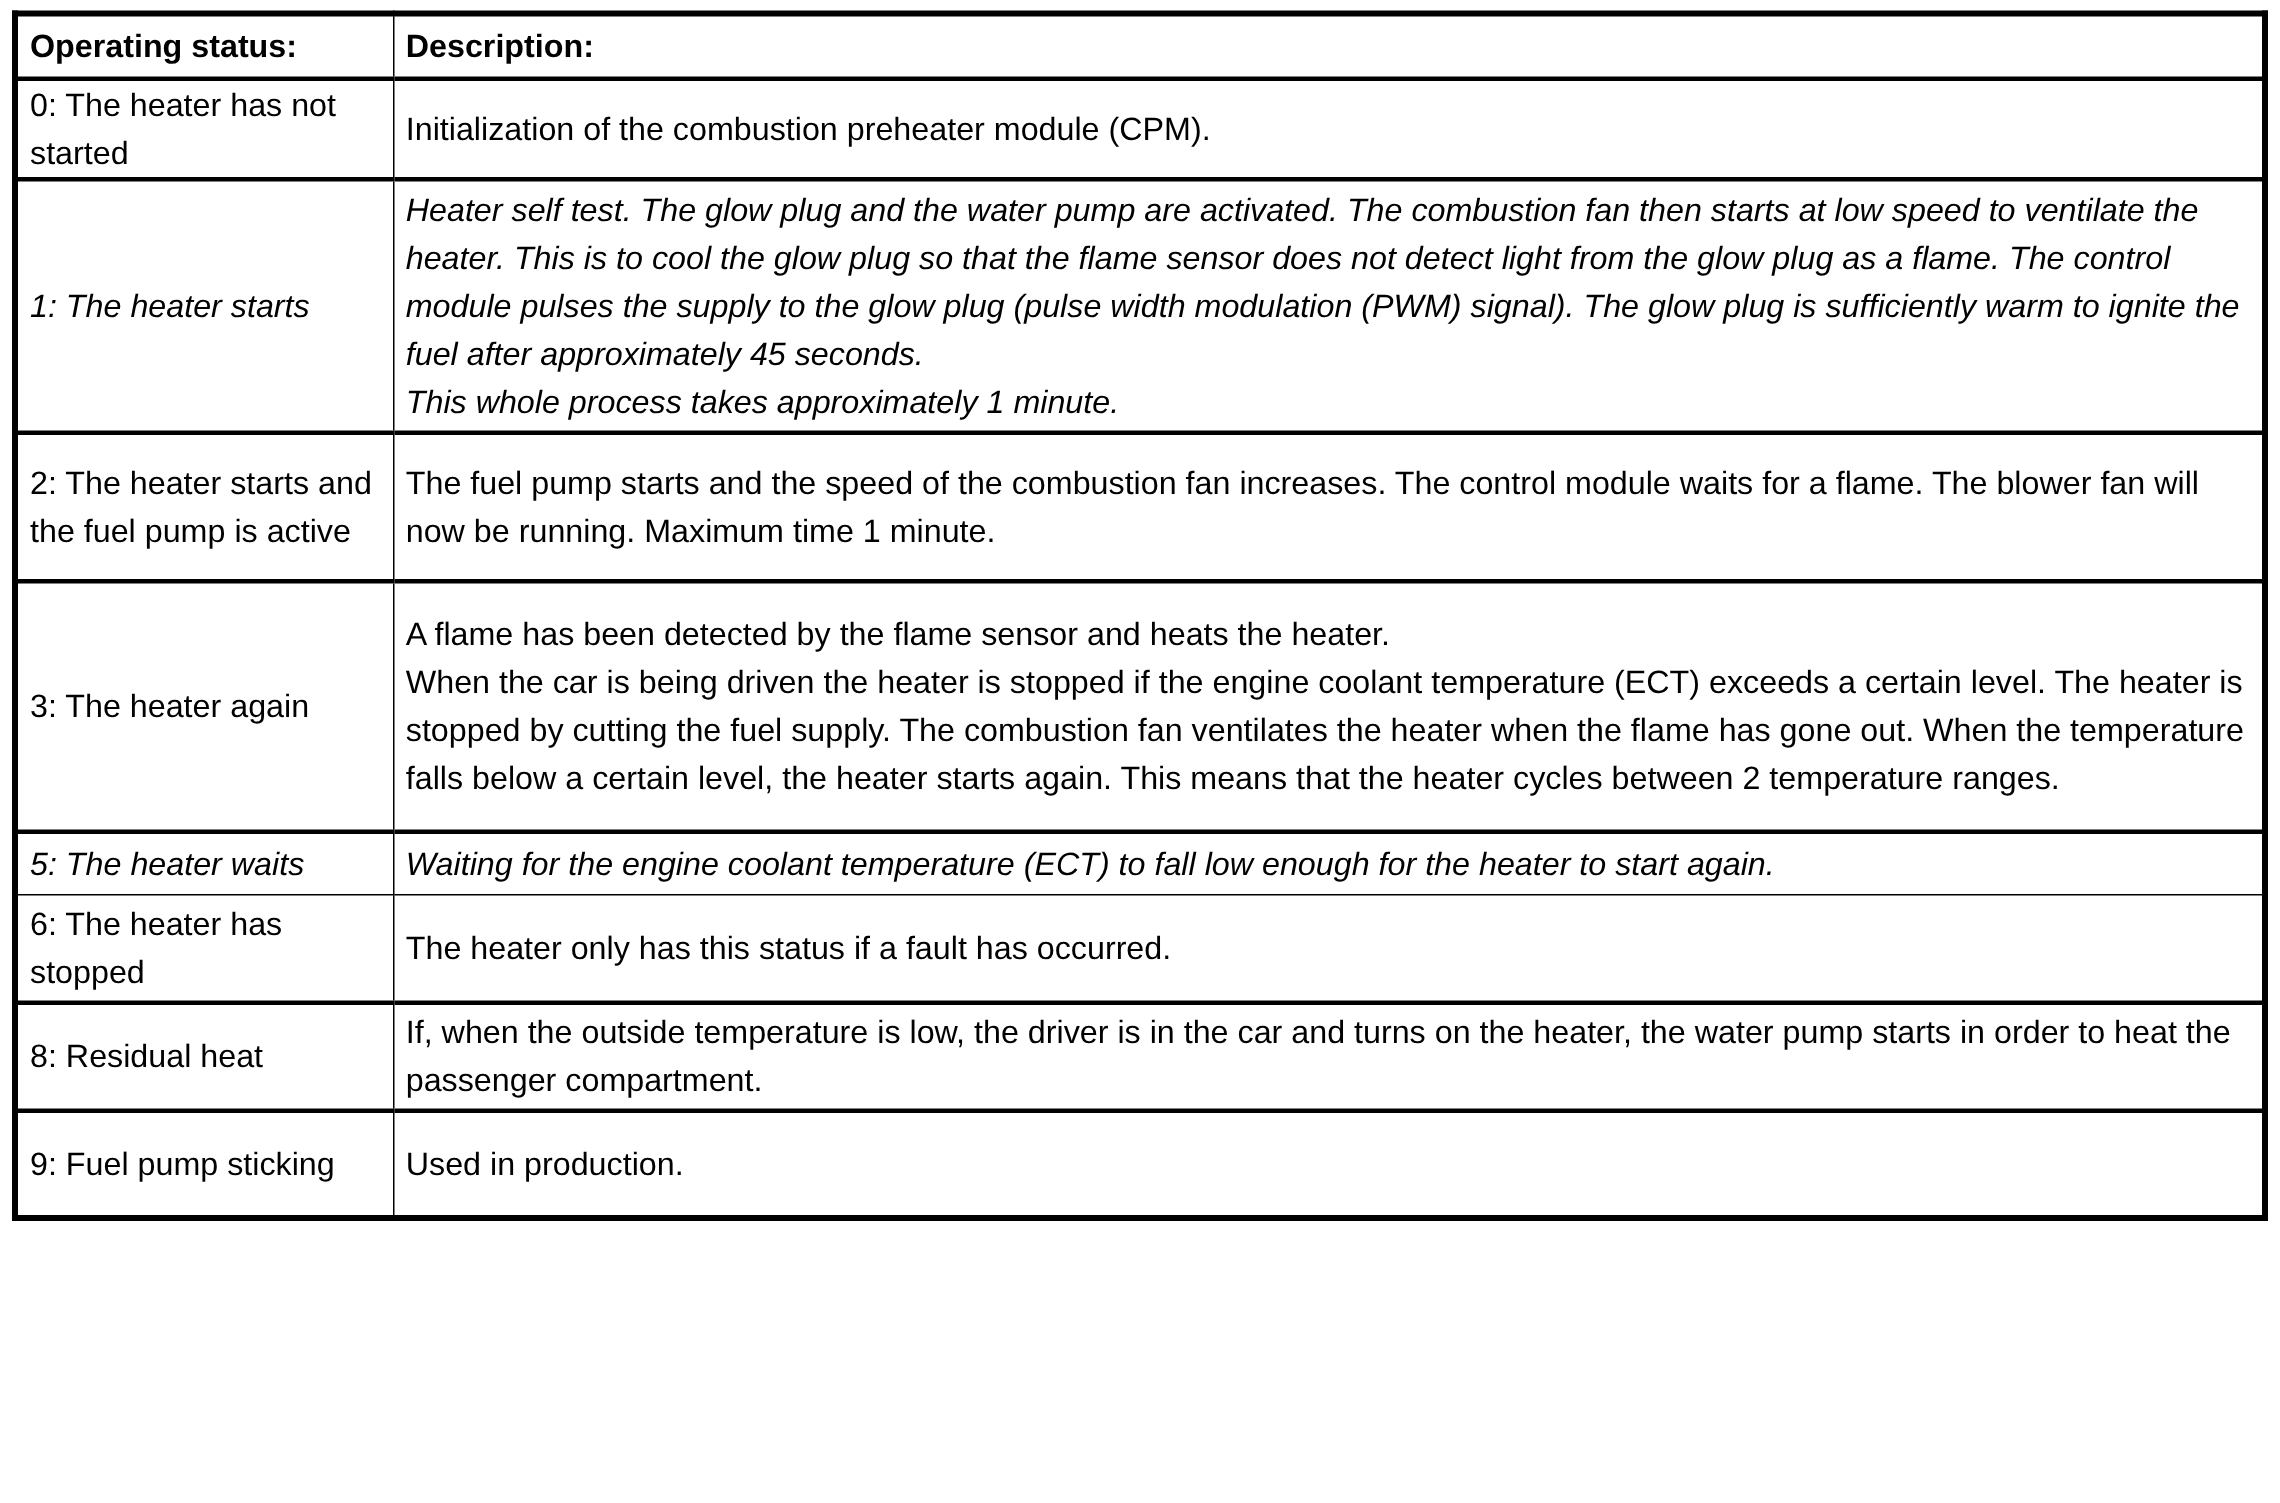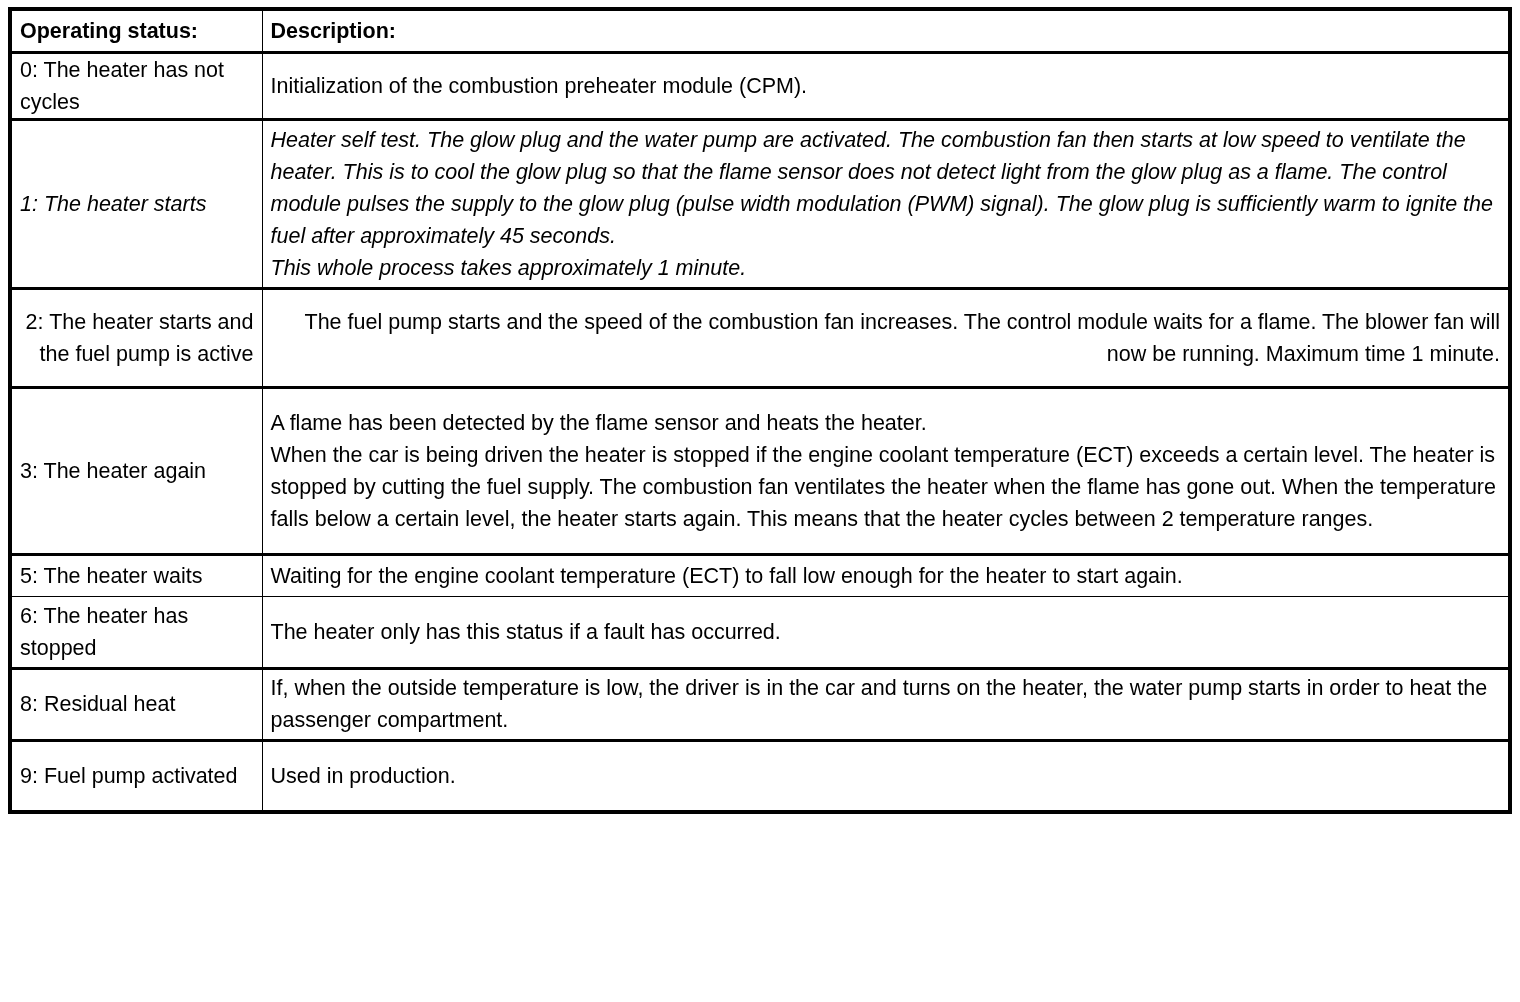--- a/index.html
+++ b/index.html
@@ -70,24 +70,24 @@
     word-break: normal;
   }
 
   td.desc-cell {
     white-space: pre-line;
   }
 
   
   tr.r0  td { height: 63px; }
   tr.r1  td { height: 169px; font-style: italic; }
-  tr.r2  td { height: 99px; text-align: right; }
+  tr.r2  td { height: 99px; }
   tr.r3  td { height: 167px; }
   tr.r4  td { height: 42px; }
-  tr.r5  td { height: 42px; }
+  tr.r5  td { height: 42px; font-style: italic; }
   tr.r6  td { height: 72px; }
   tr.r7  td { height: 74px; }
   tr.r8  td { height: 72px; }
   tr.r9  td { height: 72px; }
   tr.r10 td { height: 70px; }
 
   tr.r0 td.status-cell,
   tr.r2 td.status-cell,
   tr.r6 td.status-cell,
   tr.r7 td.status-cell,
@@ -107,21 +107,21 @@
       <col class="col-desc">
     </colgroup>
     <thead>
       <tr class="thick-bottom">
         <th class="status-cell">Operating status:</th>
         <th class="desc-cell">Description:</th>
       </tr>
     </thead>
     <tbody>
       <tr class="r0 thick-bottom">
-        <td class="status-cell">0: The heater has not cycles</td>
+        <td class="status-cell">0: The heater has not started</td>
         <td class="desc-cell">Initialization of the combustion preheater module (CPM).</td>
       </tr>
       <tr class="r1 thick-bottom">
         <td class="status-cell">1: The heater starts</td>
         <td class="desc-cell">Heater self test. The glow plug and the water pump are activated. The combustion fan then starts at low speed to ventilate the heater. This is to cool the glow plug so that the flame sensor does not detect light from the glow plug as a flame. The control module pulses the supply to the glow plug (pulse width modulation (PWM) signal). The glow plug is sufficiently warm to ignite the fuel after approximately 45 seconds.
 This whole process takes approximately 1 minute.</td>
       </tr>
       <tr class="r2 thick-bottom">
         <td class="status-cell">2: The heater starts and the fuel pump is active</td>
         <td class="desc-cell">The fuel pump starts and the speed of the combustion fan increases. The control module waits for a flame. The blower fan will now be running. Maximum time 1 minute.</td>
@@ -137,18 +137,18 @@
       </tr>
       <tr class="r6 thick-bottom">
         <td class="status-cell">6: The heater has stopped</td>
         <td class="desc-cell">The heater only has this status if a fault has occurred.</td>
       </tr>
       <tr class="r8 thick-bottom">
         <td class="status-cell">8: Residual heat</td>
         <td class="desc-cell">If, when the outside temperature is low, the driver is in the car and turns on the heater, the water pump starts in order to heat the passenger compartment.</td>
       </tr>
       <tr class="r9 thick-bottom">
-        <td class="status-cell">9: Fuel pump activated</td>
+        <td class="status-cell">9: Fuel pump sticking</td>
         <td class="desc-cell">Used in production.</td>
       </tr>
     </tbody>
   </table>
 </div>
 
 </body></html>

